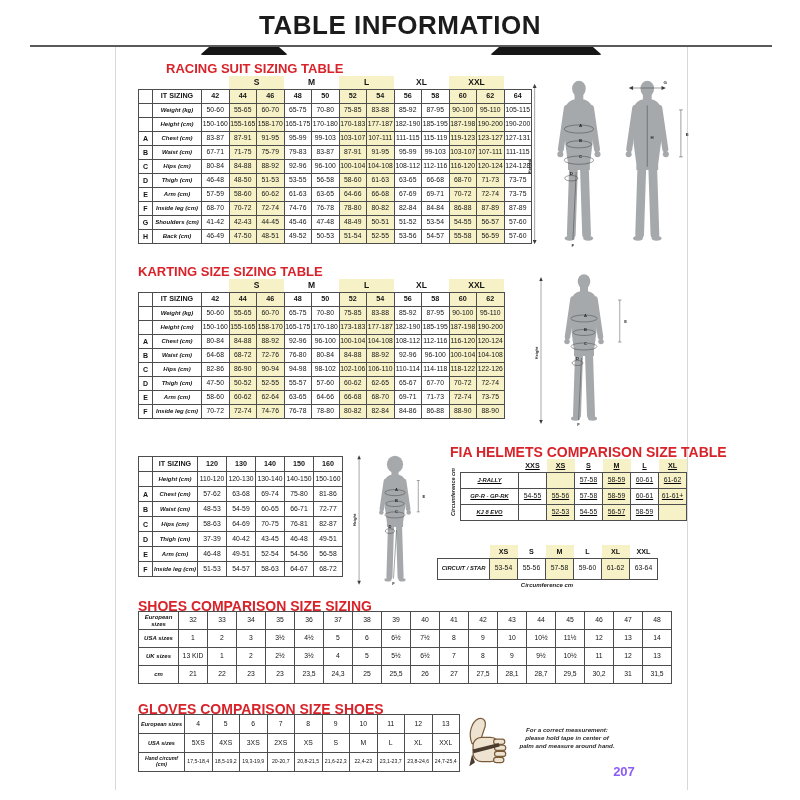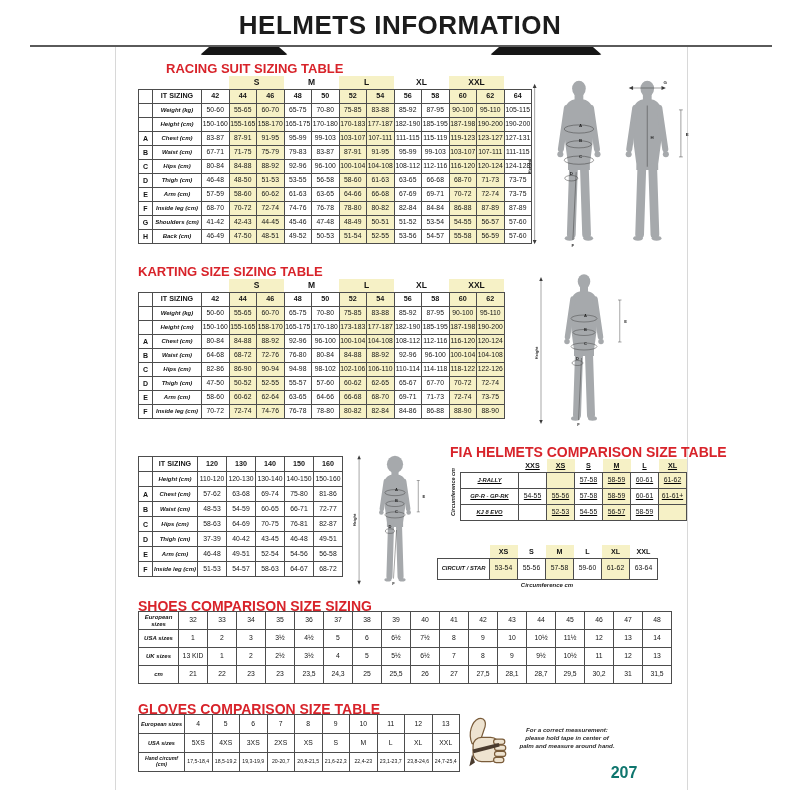--- a/index.html
+++ b/index.html
@@ -35,35 +35,35 @@
   .grid tr{height:18px;}
   .grid td.ghead{font-style:italic;font-weight:bold;font-size:6px;white-space:normal;line-height:1.15;}
   .t-shoes col.c-head{width:40px;} .t-shoes col.c-val{width:29px;}
   .t-gloves col.c-head{width:46px;} .t-gloves col.c-val{width:27.5px;}
   .t-gloves tr{height:19px;}
   .t-gloves tr:last-child td{font-size:5.2px;}
   .t-gloves td.ghead{font-size:5.6px;}
   .circ-v{position:absolute;font-style:italic;font-weight:bold;font-size:5.5px;color:#222;transform:rotate(-90deg);transform-origin:left top;white-space:nowrap;}
   .circ-h{position:absolute;font-style:italic;font-weight:bold;font-size:6px;color:#222;text-align:center;}
   .note{position:absolute;font-style:italic;font-weight:bold;font-size:6.2px;color:#2c2c2c;text-align:center;line-height:1.3;}
-  .pagenum{position:absolute;font-weight:bold;font-size:16px;color:#0f766e;}
+  .pagenum{position:absolute;font-weight:bold;font-size:13px;color:#8b5cf6;}
   svg{position:absolute;}
   .fig-ann{stroke:#3c3c3c;stroke-width:0.9;fill:none;}
   .fig-lbl{fill:#1d1d1d;font-weight:bold;font-size:8px;font-family:"Liberation Sans",sans-serif;text-anchor:middle;}
   .fig-fill{fill:#3c3c3c;stroke:none;}
 </style>
 </head>
 <body>
 
 <div class="page">
 
   <div class="vline" style="left:115px;top:46px;height:744px;"></div>
   <div class="vline" style="left:687px;top:46px;height:744px;"></div>
 
-  <h1 class="title">HELMETS INFORMATION</h1>
+  <h1 class="title">TABLE INFORMATION</h1>
   <div class="hrule"></div>
   <div class="htab" style="left:200px;width:88px;"></div>
   <div class="htab" style="left:490px;width:112px;"></div>
 
   <svg width="0" height="0" style="position:absolute" aria-hidden="true">
     <defs>
       <g id="bodyshape" fill="#a6a9ac" stroke="none">
         <ellipse cx="55" cy="17" rx="12.5" ry="14.5"></ellipse>
         <rect x="47" y="27" width="16" height="11"></rect>
         <path d="M55,36 c-13,0 -21,5 -23,13 l-4,40 2,28 5,38 0,11 h40 v-11 l5,-38 2,-28 -4,-40 c-2,-8 -10,-13 -23,-13 z"></path>
@@ -845,21 +845,21 @@
           <td>28,1</td>
           <td>28,7</td>
           <td>29,5</td>
           <td>30,2</td>
           <td>31</td>
           <td>31,5</td>
         </tr>
       </tbody>
     </table>
 
-  <h2 class="sec-title sml" style="left:138px;top:701px;">GLOVES COMPARISON SIZE TABLE</h2>
+  <h2 class="sec-title sml" style="left:138px;top:701px;">GLOVES COMPARISON SIZE SHOES</h2>
   <table class="grid t-gloves" style="left:138px;top:714px;">
       <colgroup>
         <col class="c-head">
         <col class="c-val">
         <col class="c-val">
         <col class="c-val">
         <col class="c-val">
         <col class="c-val">
         <col class="c-val">
         <col class="c-val">

